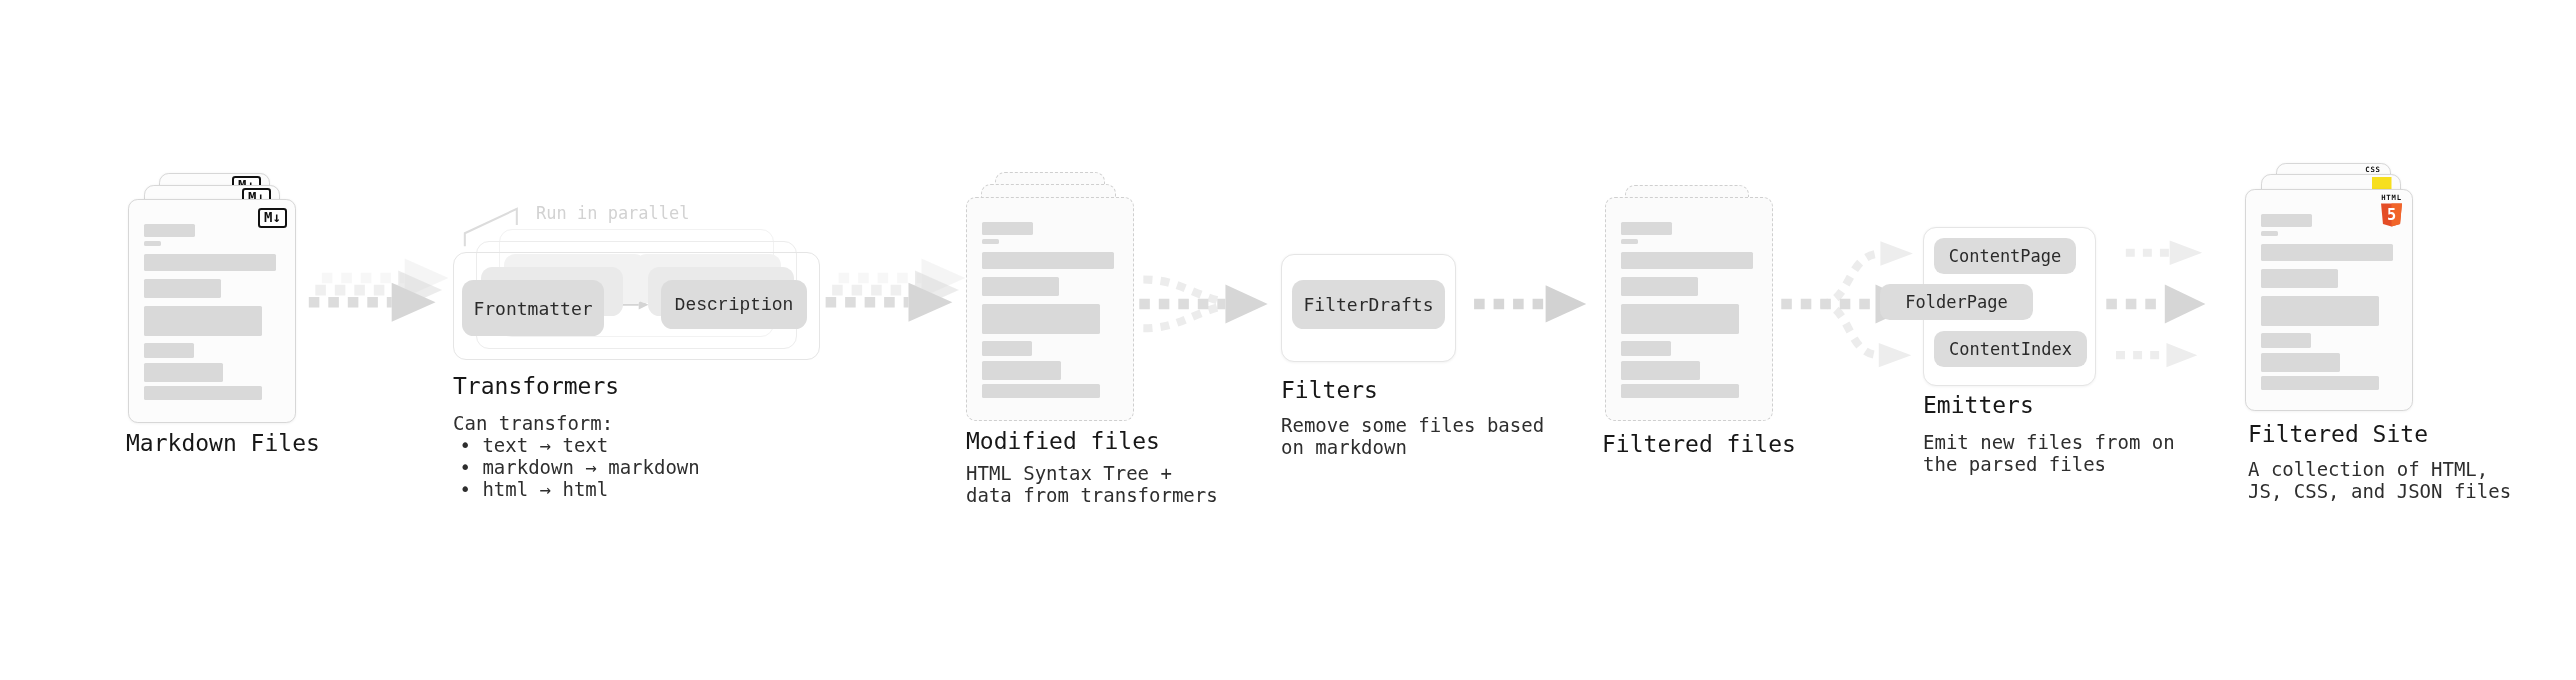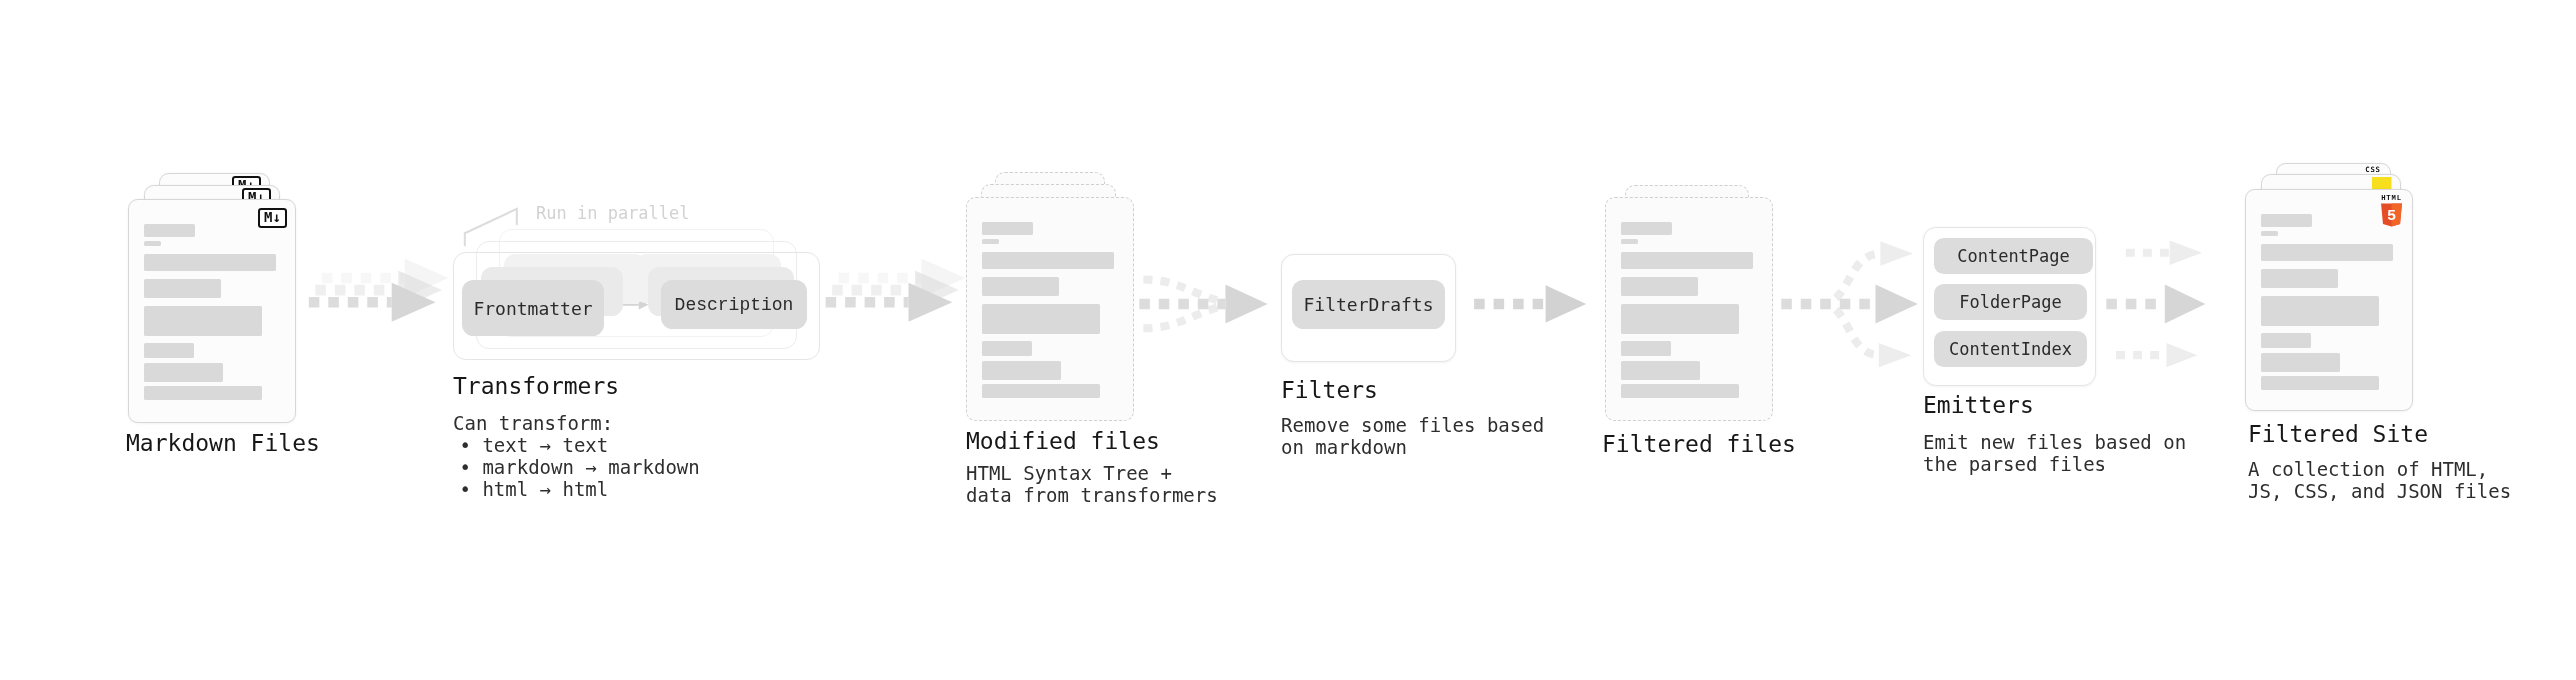--- a/index.html
+++ b/index.html
@@ -211,45 +211,45 @@
       <div class="bar b5"></div>
       <div class="bar b6"></div>
       <div class="bar b7"></div>
       <div class="bar b8"></div>
     </div>
     <div class="heading" style="left:1602px;top:433px;">Filtered files</div>
   </div>
 
   <div class="abs">
     <div class="obox white" style="left:1923px;top:227px;width:171px;height:157px;"></div>
-    <div class="pill small" style="left:1934px;top:238px;width:159px;height:36px;">ContentPage</div>
-    <div class="pill small" style="left:1934px;top:284px;width:153px;height:36px;text-align:right;">FolderPage</div>
+    <div class="pill small" style="left:1934px;top:238px;width:142px;height:36px;">ContentPage</div>
+    <div class="pill small" style="left:1880px;top:284px;width:153px;height:36px;text-align:right;">FolderPage</div>
     <div class="pill small" style="left:1934px;top:331px;width:153px;height:36px;">ContentIndex</div>
     <div class="heading" style="left:1923px;top:394px;">Emitters</div>
     <div class="desc" style="left:1923px;top:431px;">
-      <div>Emit new files based on</div>
+      <div>Emit new files from on</div>
       <div>the parsed files</div>
     </div>
   </div>
 
   <div class="abs">
     <div class="doc-card" style="left:2276px;top:163px;width:113px;height:57px;">
       <div class="css-badge">
         <span class="txt">CSS</span>
         <svg width="21" height="3.3" viewBox="0 0 26 4">
             <rect x="1" y="0" width="24" height="4" rx="1" fill="#2b6be4"></rect>
           </svg>
       </div>
     </div>
     <div class="doc-card" style="left:2261px;top:174px;width:138px;height:57px;">
       <svg class="js-badge" width="19.5" height="12.2" viewBox="0 0 24 15">
         <rect x="0" y="0" width="24" height="15" fill="#f7df1e"></rect>
       </svg>
     </div>
-    <div class="doc-card" style="left:2245px;top:189px;width:166px;height:220px;font-family:Liberation Mono, monospace;">
+    <div class="doc-card" style="left:2245px;top:189px;width:166px;height:220px;">
       <svg class="html5-badge" width="29" height="34" viewBox="0 0 36 42">
         <text x="18" y="9" text-anchor="middle" font-size="9" font-weight="bold" fill="#111" letter-spacing="1">HTML</text>
         <path d="M5 13 L31 13 L28.6 38.5 L18 41.5 L7.4 38.5 Z" fill="#e44d26"></path>
         <path d="M18 13 L31 13 L28.6 38.5 L18 41.5 Z" fill="#f16529"></path>
         <text x="18" y="33.5" text-anchor="middle" font-size="19" font-weight="bold" fill="#ffffff">5</text>
       </svg>
       <div class="bar b1"></div>
       <div class="bar b2"></div>
       <div class="bar b3"></div>
       <div class="bar b4"></div>

